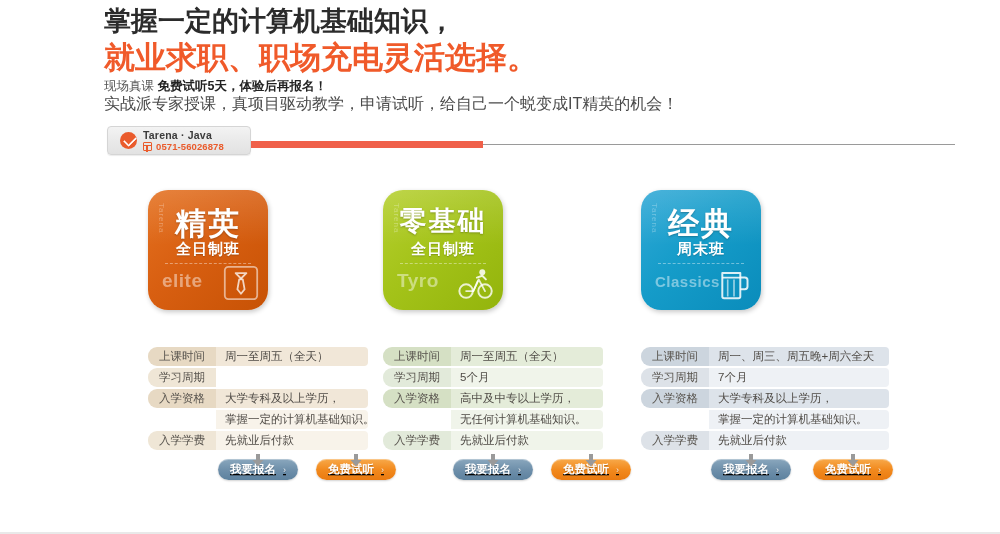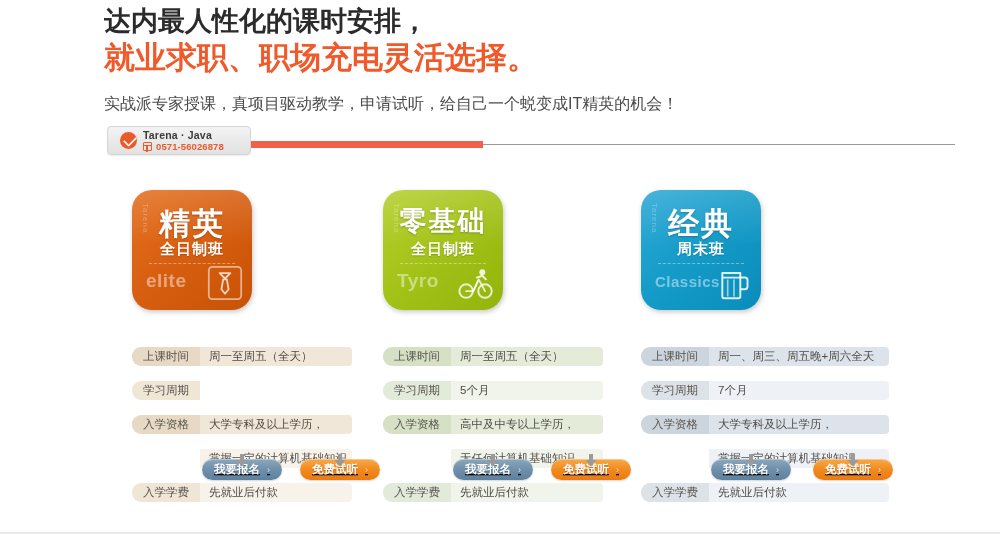--- a/index.html
+++ b/index.html
@@ -71,21 +71,21 @@
     position:absolute; left:243px; top:141px; width:240px; height:7px;
     background:#f0604a; z-index:2;
   }
   .rule-grey {
     position:absolute; left:243px; top:144px; width:712px; height:1px;
     background:#9a9a9a; z-index:1;
   }
 
   
   .col { position:absolute; top:190px; }
-  .col-1 { left:132px; }
+  .col-1 { left:148px; }
   .col-2 { left:383px; }
   .col-3 { left:641px;border-radius:6px; }
 
   
   .tile {
     width:120px; height:120px; border-radius:20px; position:relative;
     overflow:hidden; box-shadow: 1px 2px 5px rgba(0,0,0,.22);
   }
   .tile-1 { background: linear-gradient(135deg,#e4701f 0%, #d85f11 45%, #c75205 100%); }
   .tile-2 { background: linear-gradient(135deg,#b5cf2e 0%, #a4c319 45%, #93b40c 100%); }
@@ -119,21 +119,21 @@
     font-size:19px; font-weight:bold; color:rgba(255,255,255,.45);
     letter-spacing:.5px; font-family:"Liberation Sans", sans-serif;
   }
   .tile-icon {
     position:absolute; right:9px; bottom:9px; width:36px; height:36px;
   }
   .tile-icon svg { width:100%; height:100%; display:block; }
 
   
   .spec { position:absolute; top:157px; left:0; }
-  .spec-row { display:flex; align-items:stretch; margin-bottom:15px; height:19px; }
+  .spec-row { display:flex; align-items:stretch; margin-bottom:2px; height:19px; }
   .spec-label {
     width:68px; flex:0 0 68px;
     font-size:11.5px; color:#58544e; line-height:19px; text-align:center;
     border-radius:9px 0 0 9px;
   }
   .spec-value {
     font-size:11.5px; color:#4f4b46; line-height:19px; padding-left:9px;
     border-radius:0 4px 4px 0; white-space:nowrap;
   }
   .spec-row.cont .spec-label { background:transparent !important; }
@@ -187,24 +187,28 @@
   }
 
   .bottom-line { position:absolute; left:0; top:532px; width:1000px; height:2px; background:#e9e9e9; }
 </style>
 </head>
 <body>
 
 <div class="page">
 
   <div class="headline-wrap">
-    <div class="headline-1">达内最人性化的课时安排，</div>
+    <div class="headline-1">掌握一定的计算机基础知识，</div>
     <div class="headline-2">就业求职、职场充电灵活选择。</div>
   </div>
 
+  <div class="sub-1">
+    <span class="lead">现场真课</span>
+    <span class="strong">免费试听5天，体验后再报名！</span>
+  </div>
   <div class="sub-2">实战派专家授课，真项目驱动教学，申请试听，给自己一个蜕变成IT精英的机会！</div>
 
   <div class="badge">
     <div class="badge-logo"></div>
     <div class="badge-text">
       <div class="badge-title">Tarena · Java</div>
       <div class="badge-phone-row">
         <span class="phone-icon"></span>
         <span class="badge-phone">0571-56026878</span>
       </div>

